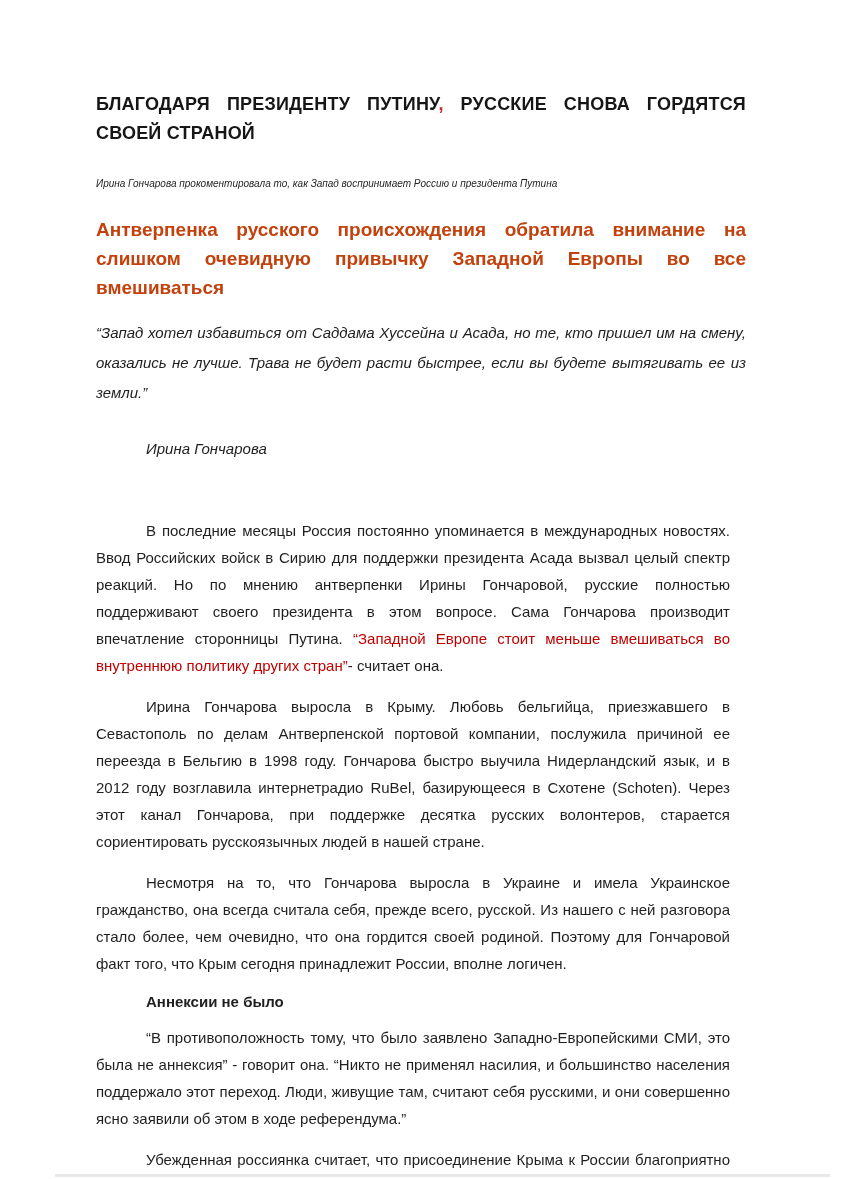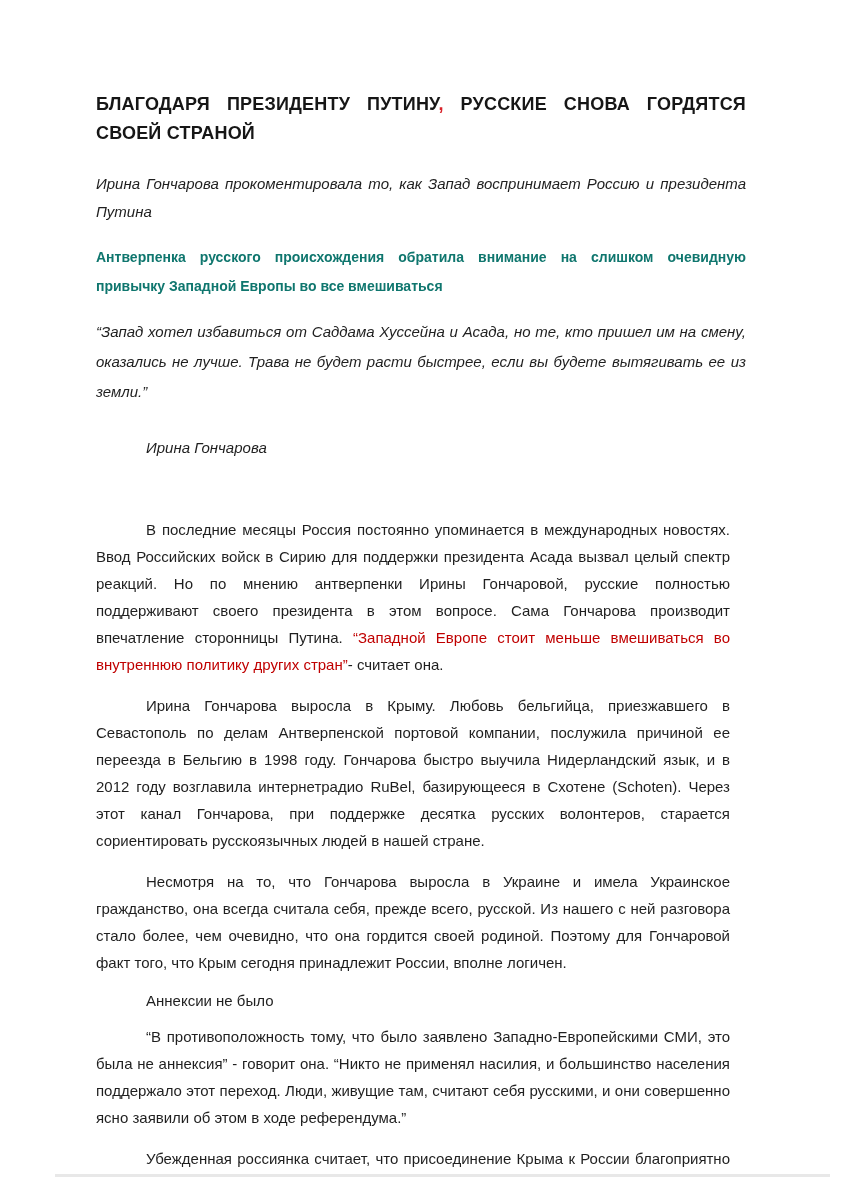--- a/index.html
+++ b/index.html
@@ -17,41 +17,41 @@
     overflow:hidden;
     font-family:"Liberation Sans",sans-serif;
     color:var(--text);
   }
   .content{position:absolute;left:96px;top:90px;width:650px;}
   .title{
     font-size:18px;font-weight:700;line-height:29px;
     text-align:justify;margin:0 0 22px 0;letter-spacing:.2px;color:#161616;
   }
   .lead{
-    font-size:15px;font-style:italic;line-height:28px;
+    font-size:10px;font-style:italic;line-height:28px;
     text-align:justify;margin:0 0 17px 0;
   }
   .subhead{
-    font-size:14px;font-weight:700;line-height:29px;
-    text-align:justify;margin:0 0 16px 0;color:#0f766e;
+    font-size:19px;font-weight:700;line-height:29px;
+    text-align:justify;margin:0 0 16px 0;color:#c2410c;
   }
   .pullquote{
     font-size:15px;font-style:italic;line-height:30px;
     text-align:justify;margin:0 0 32px 0;
   }
   .attribution{
     font-size:15px;font-style:italic;
     margin:4px 0 60px 50px;
   }
   .body-p{
     font-size:15px;line-height:27px;text-align:justify;
     text-indent:50px;margin:0 16px 14px 0;
   }
   .section-heading{
-    font-size:15px;font-weight:400;
+    font-size:15px;font-weight:700;
     margin:16px 0 14px 50px;
   }
   .red-quote{color:var(--quote-red);}
   .red-comma{color:var(--comma-red);font-weight:700;}
   .bottom-rule{
     position:absolute;left:55px;right:12px;bottom:2px;height:3px;
     background:var(--rule);
   }
 </style>
 </head>

